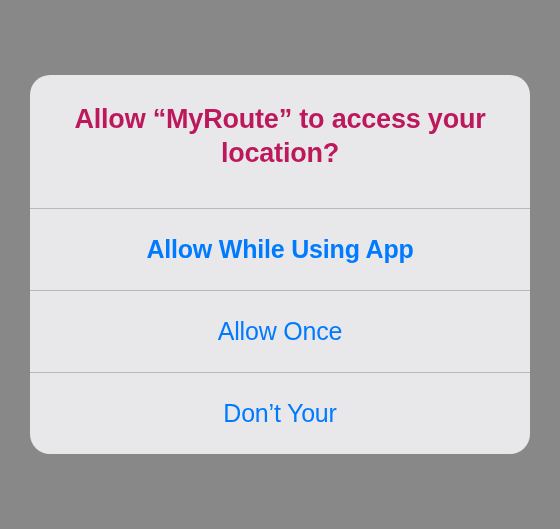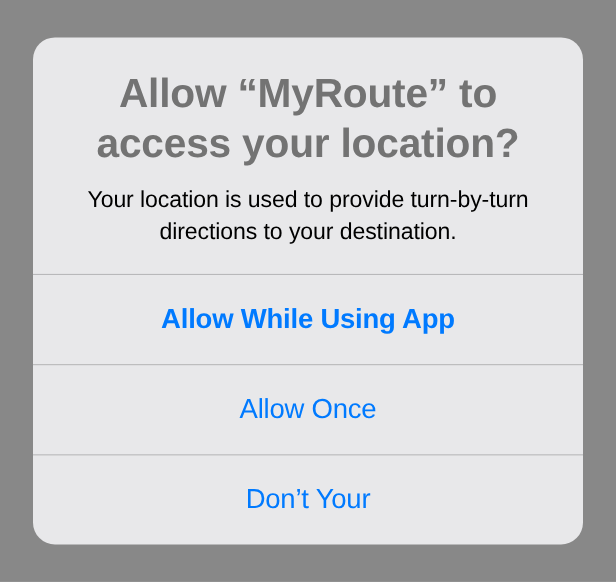--- a/index.html
+++ b/index.html
@@ -20,23 +20,23 @@
       width: 500px;
       background: #e8e8ea;
       border-radius: 20px;
       overflow: hidden;
     }
     .alert-header {
       padding: 28px 30px 24px 30px;
       text-align: center;
     }
     .alert-title {
-      font-size: 37px;
+      font-size: 27px;
       font-weight: 600;
-      color: #737373;
+      color: #be185d;
       line-height: 1.25;
       letter-spacing: -0.2px;
       margin-bottom: 14px;
     }
     .alert-message {
       font-size: 21px;
       font-weight: 400;
       color: #000;
       line-height: 1.35;
       letter-spacing: -0.1px;
@@ -58,18 +58,17 @@
     .alert-button.bold {
       font-weight: 600;
     }
   </style>
 </head>
 <body>
 
 <div class="alert">
   <div class="alert-header">
     <div class="alert-title">Allow “MyRoute” to access your location?</div>
-    <div class="alert-message">Your location is used to provide turn-by-turn directions to your destination.</div>
   </div>
   <button class="alert-button bold">Allow While Using App</button>
   <button class="alert-button">Allow Once</button>
   <button class="alert-button">Don’t Your</button>
 </div>
 
 </body></html>

